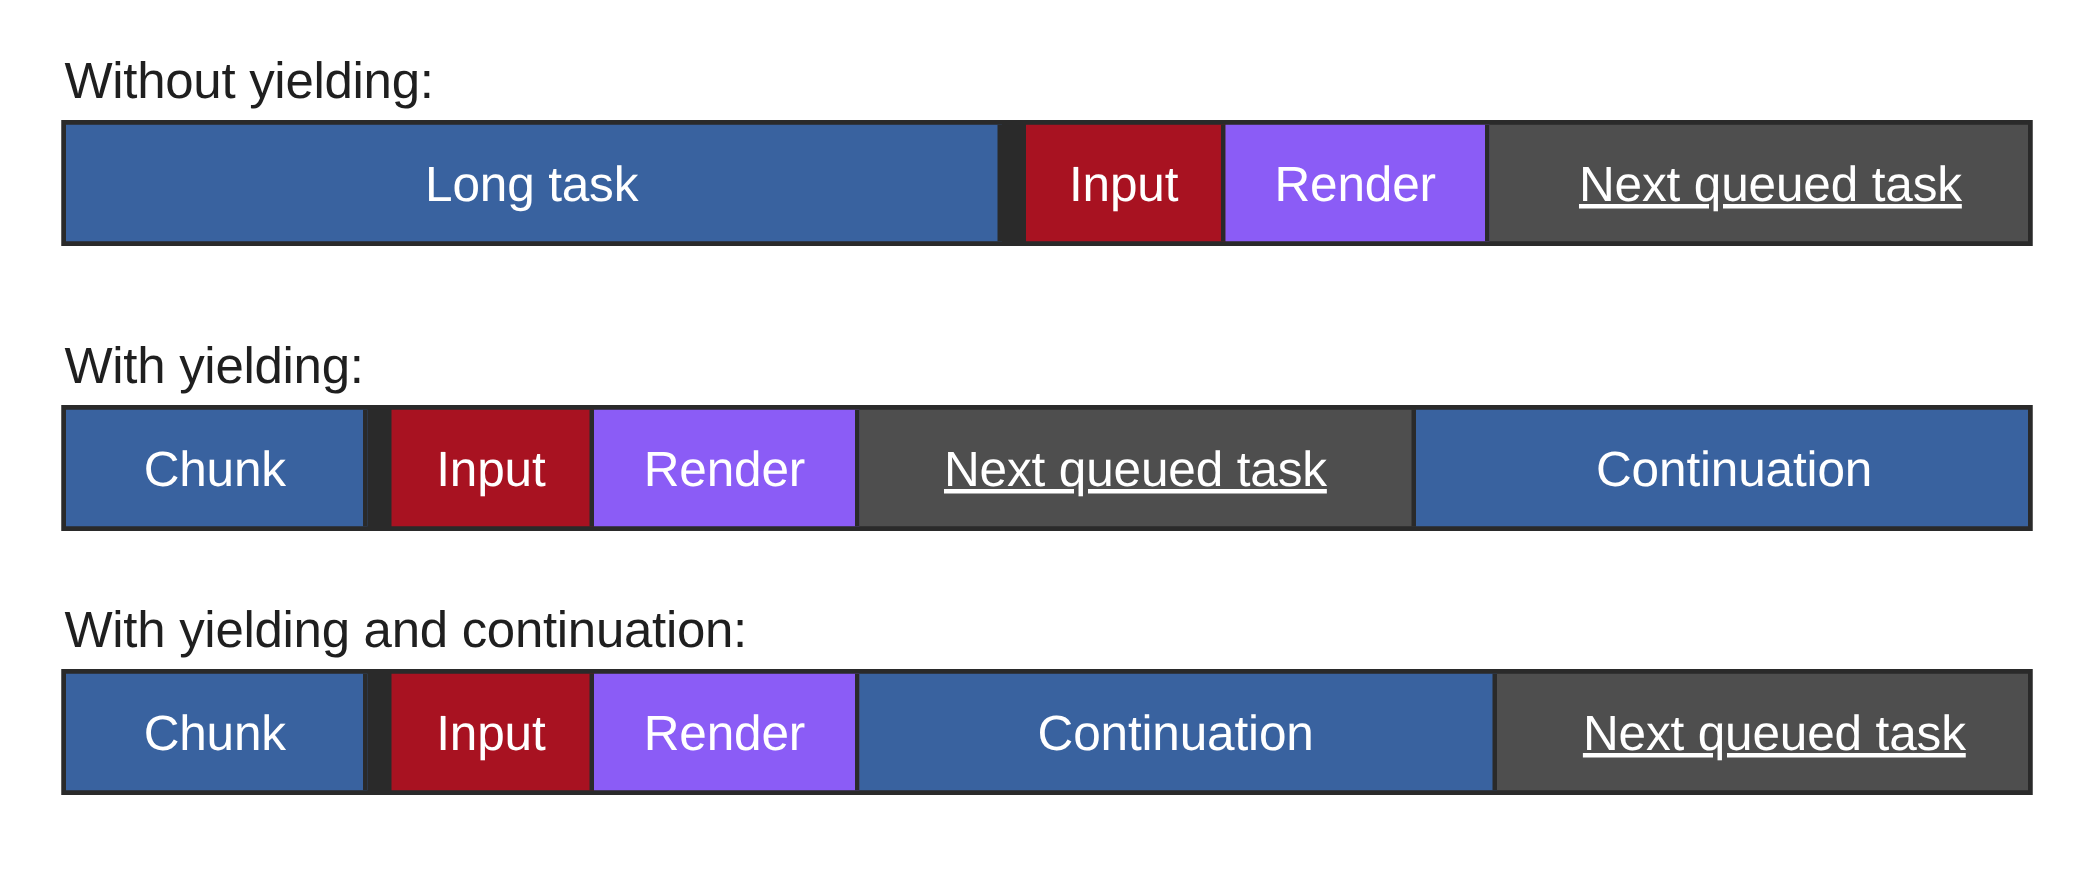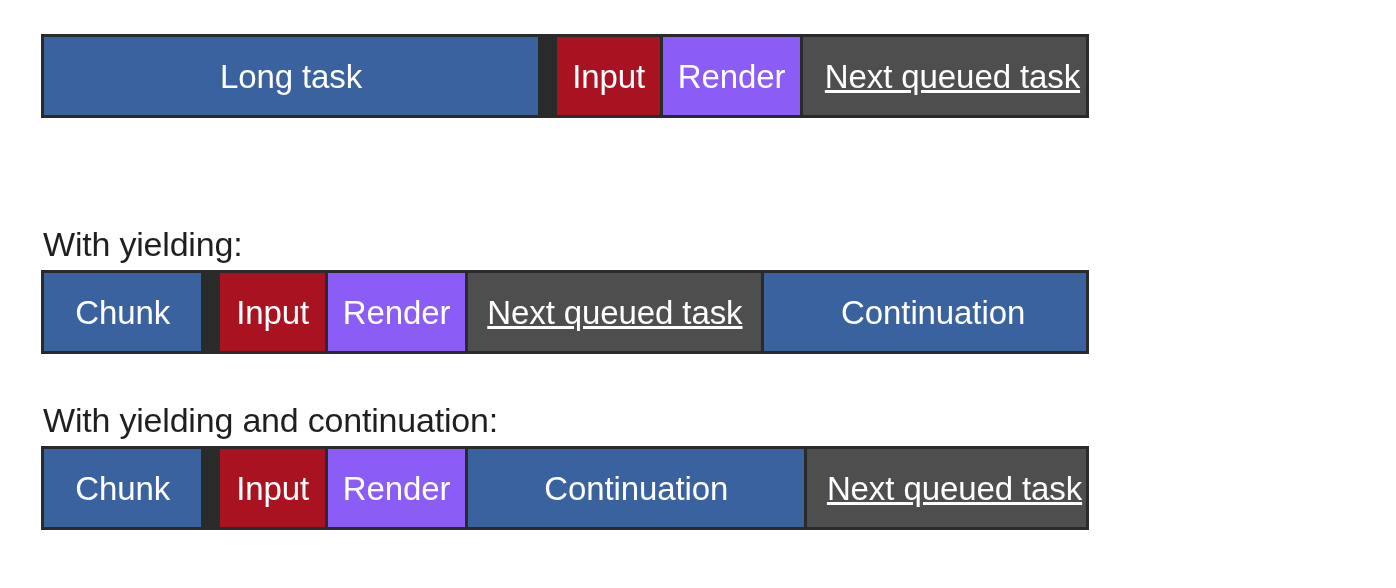--- a/index.html
+++ b/index.html
@@ -30,21 +30,21 @@
     font-size: 34px;
     line-height: 40px;
     color: #1f1f1f;
     letter-spacing: -0.2px;
     white-space: nowrap;
     font-weight: 400;
     margin: 0 0 6px 2px;
   }
   .timeline {
     display: flex;
-    width: 1048px;
+    width: 1314px;
     height: 84px;
     box-sizing: border-box;
     border: 3px solid #2a2a2a;
     background: #2a2a2a;
     overflow: hidden;
   }
   .segment {
     display: flex;
     align-items: center;
     justify-content: center;
@@ -70,20 +70,21 @@
   #scenario-0 { top: 34px; }
   #scenario-1 { top: 224px; }
   #scenario-2 { top: 400px; }
 </style>
 </head>
 <body>
 
 <div id="diagram">
 
   <section class="scenario" id="scenario-0">
+    <div class="scenario-label">Without yielding:</div>
     <div class="timeline">
       <div class="segment seg-blue" style="flex: 0 0 47.7%;">Long task</div>
       <div class="segment seg-red" style="flex: 0 0 10.2%;">Input</div>
       <div class="segment seg-green" style="flex: 0 0 13.4%;">Render</div>
       <div class="segment seg-gray" style="flex: 0 0 28.7%;">Next queued task</div>
     </div>
   </section>
 
   <section class="scenario" id="scenario-1">
     <div class="scenario-label">With yielding:</div>

